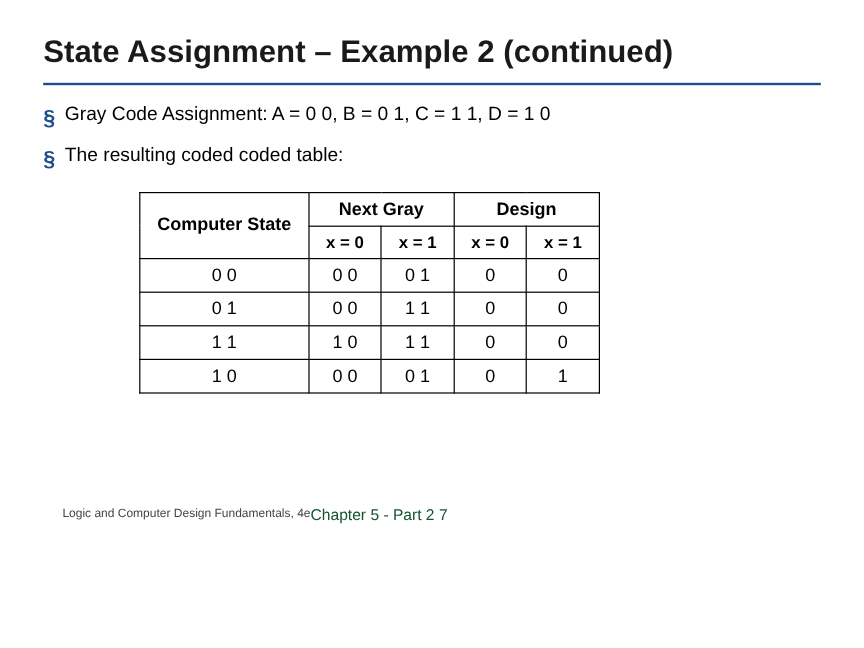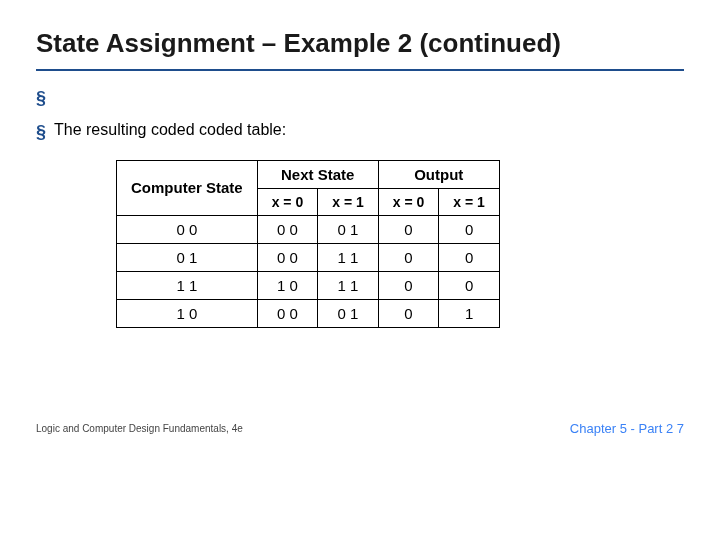--- a/index.html
+++ b/index.html
@@ -81,72 +81,73 @@
       border-bottom: 1px solid #000;
     }
 
     .subheader-row th {
       font-size: 14px;
     }
 
     .footer {
       position: absolute;
       bottom: 16px;
-      left: 36px;
+      left: 52px;
       right: 36px;
       display: flex;
-      justify-content: space-between;
+      justify-content: flex-start;
       align-items: flex-end;
     }
 
     .footer-left {
       font-size: 10px;
       color: #444;
       line-height: 1.5;
     }
 
     .footer-right {
       font-size: 13px;
-      color: #3b82f6;
+      color: #14532d;
     }
 
     .col-present { min-width: 80px; }
     .col-next { min-width: 50px; }
     .col-output { min-width: 50px; }
   </style>
 </head>
 <body>
 
 <div class="slide-container">
 
   <div class="title">State Assignment – Example 2 (continued)</div>
   <hr class="divider">
 
   <div class="bullet-section">
     <div class="bullet-item">
       <span class="bullet-marker">§</span>
+      <span>Gray Code Assignment: A = 0 0, B = 0 1, C = 1 1, D = 1 0</span>
     </div>
     <div class="bullet-item">
       <span class="bullet-marker">§</span>
       <span>The resulting coded coded table:</span>
     </div>
   </div>
 
   <div class="table-wrapper">
     <table>
       <thead>
         <tr class="header-row">
           <th rowspan="2" class="col-present">
             <span>Computer State</span>
           </th>
           <th colspan="2" class="col-next">
-            <span>Next State</span>
+            <span>Next Gray</span>
           </th>
           <th colspan="2" class="col-output">
-            <span>Output</span>
+            <span>Design</span>
           </th>
         </tr>
         <tr class="subheader-row">
           <th>x = 0</th>
           <th>x = 1</th>
           <th>x = 0</th>
           <th>x = 1</th>
         </tr>
       </thead>
       <tbody id="table-body">

